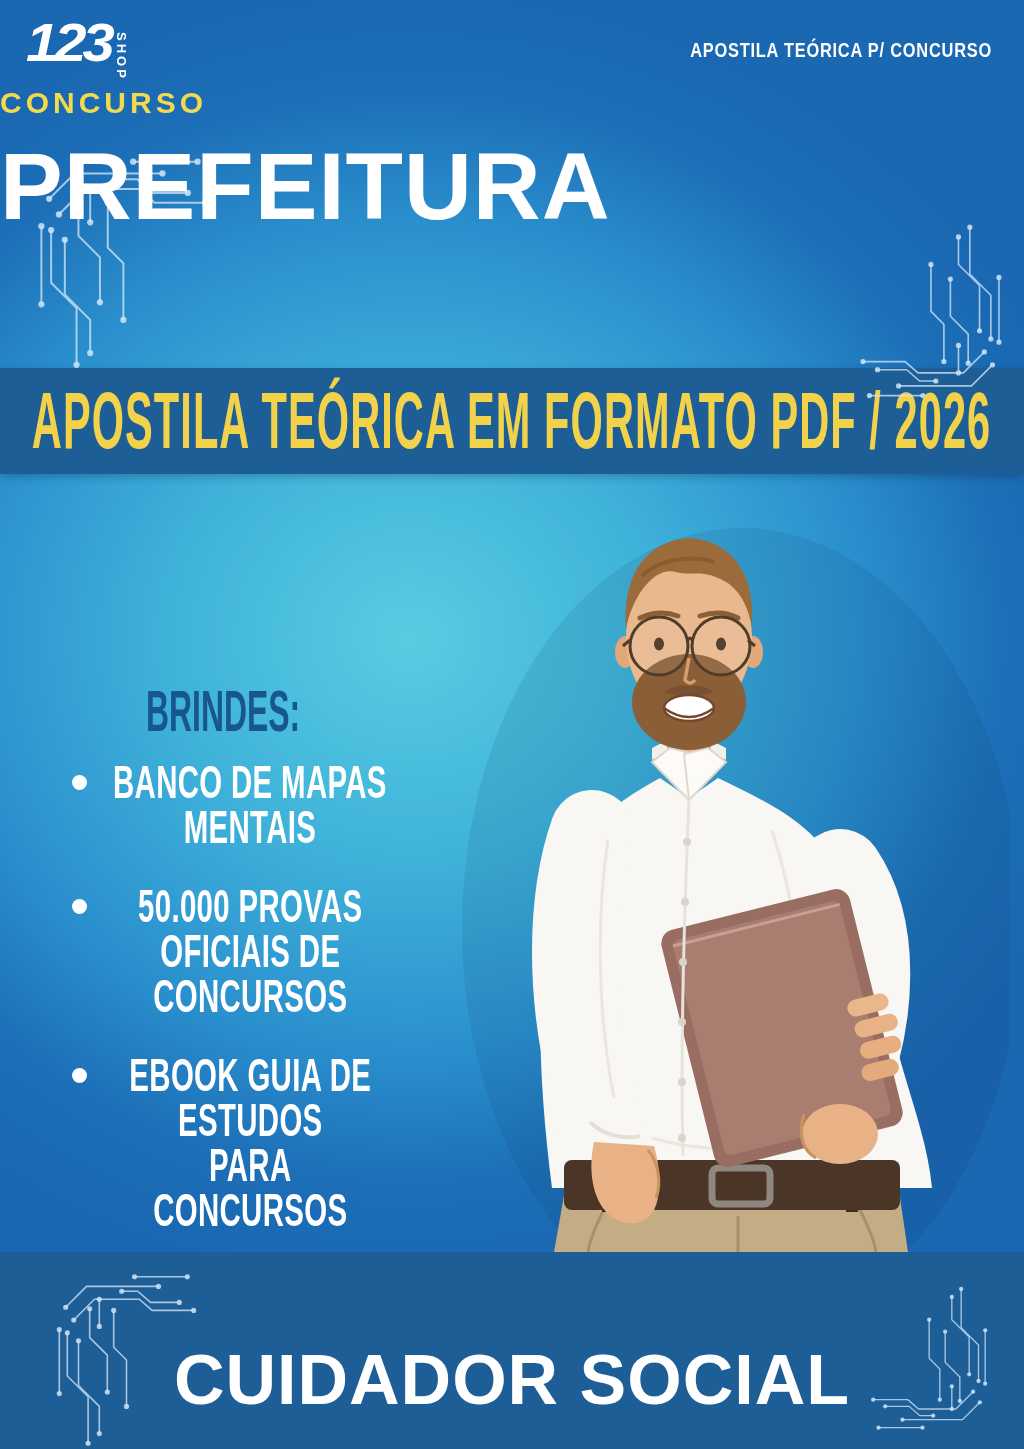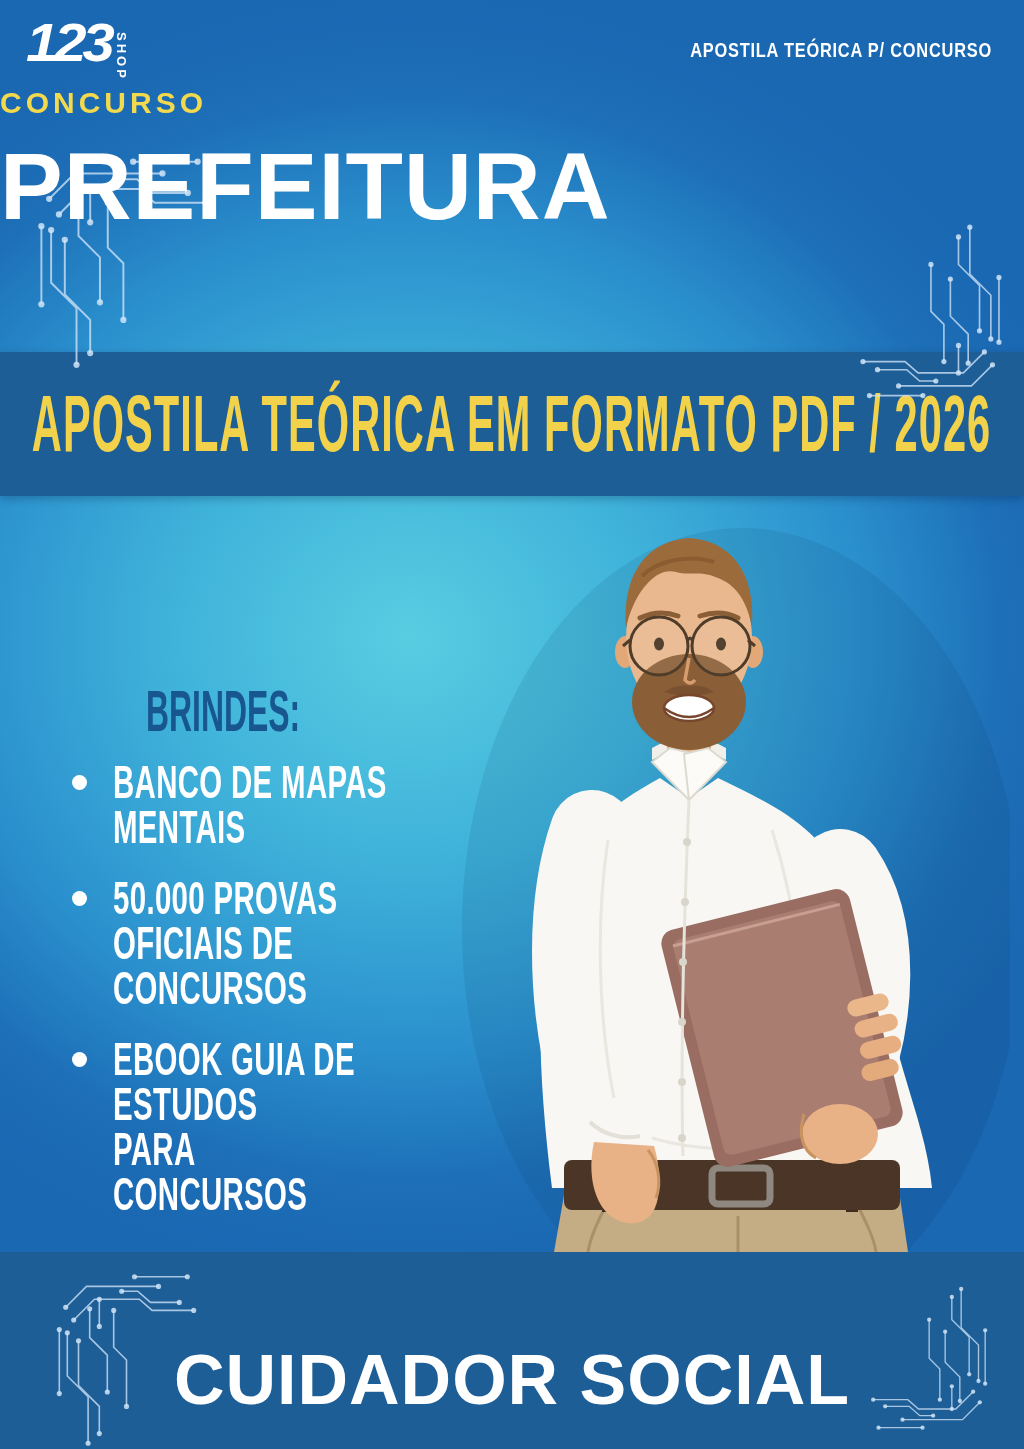--- a/index.html
+++ b/index.html
@@ -17,29 +17,29 @@
   .corner-note{position:absolute;top:38px;right:32px;z-index:5;color:#fff;}
   .corner-note span{display:inline-block;font-size:21px;font-weight:bold;letter-spacing:1px;white-space:nowrap;
     transform:scaleX(.78);transform-origin:right center;}
   
   .kicker{position:absolute;top:86px;left:0;width:100%;text-align:left;color:#f2d94d;
     font-size:30px;font-weight:bold;letter-spacing:4px;z-index:5;}
   .title{position:absolute;top:142px;left:0;width:100%;text-align:left;color:#fff;
     font-weight:bold;font-size:94px;line-height:90px;letter-spacing:1px;z-index:5;}
   .title span{display:block;}
   
-  .format-banner{position:absolute;top:352px;left:0;width:100%;height:144px;background:#1e5e97;
+  .format-banner{position:absolute;top:368px;left:0;width:100%;height:106px;background:#1e5e97;
     display:flex;align-items:center;justify-content:center;z-index:2;box-shadow:0 3px 8px rgba(0,20,50,.25);}
   .format-banner span{display:inline-block;color:#f2d24b;font-size:80px;font-weight:bold;
     letter-spacing:2px;white-space:nowrap;transform:scaleX(.52);transform-origin:center;}
   
   .bonuses{position:absolute;left:72px;top:682px;z-index:5;width:470px;}
   .bonuses-heading{margin:0 0 0 74px;color:#17568f;font-size:58px;font-weight:bold;line-height:58px;}
   .bonuses-heading span{display:inline-block;transform:scaleX(.55);transform-origin:left center;white-space:nowrap;}
-  .bonus-list{list-style:none;margin:20px 0 0;padding:0;display:flex;flex-direction:column;gap:26px;}
+  .bonus-list{list-style:none;margin:20px 0 0;padding:0;display:flex;flex-direction:column;gap:34px;text-align:center;}
   .bonus-item{display:flex;align-items:flex-start;gap:26px;color:#fff;}
   .bullet{width:15px;height:15px;border-radius:50%;background:#fff;margin-top:15px;flex:none;}
   .bonus-text{font-size:46px;font-weight:bold;line-height:45px;letter-spacing:.5px;white-space:pre-line;
     transform:scaleX(.64);transform-origin:left top;}
   
   .person{position:absolute;left:442px;top:498px;width:568px;height:754px;z-index:1;}
   
   .footer-banner{position:absolute;top:1252px;left:0;width:100%;height:255px;background:#1e5e97;
     display:flex;align-items:center;justify-content:center;z-index:2;}
   .role-title{color:#fff;font-size:70px;font-weight:bold;letter-spacing:1px;white-space:nowrap;}

